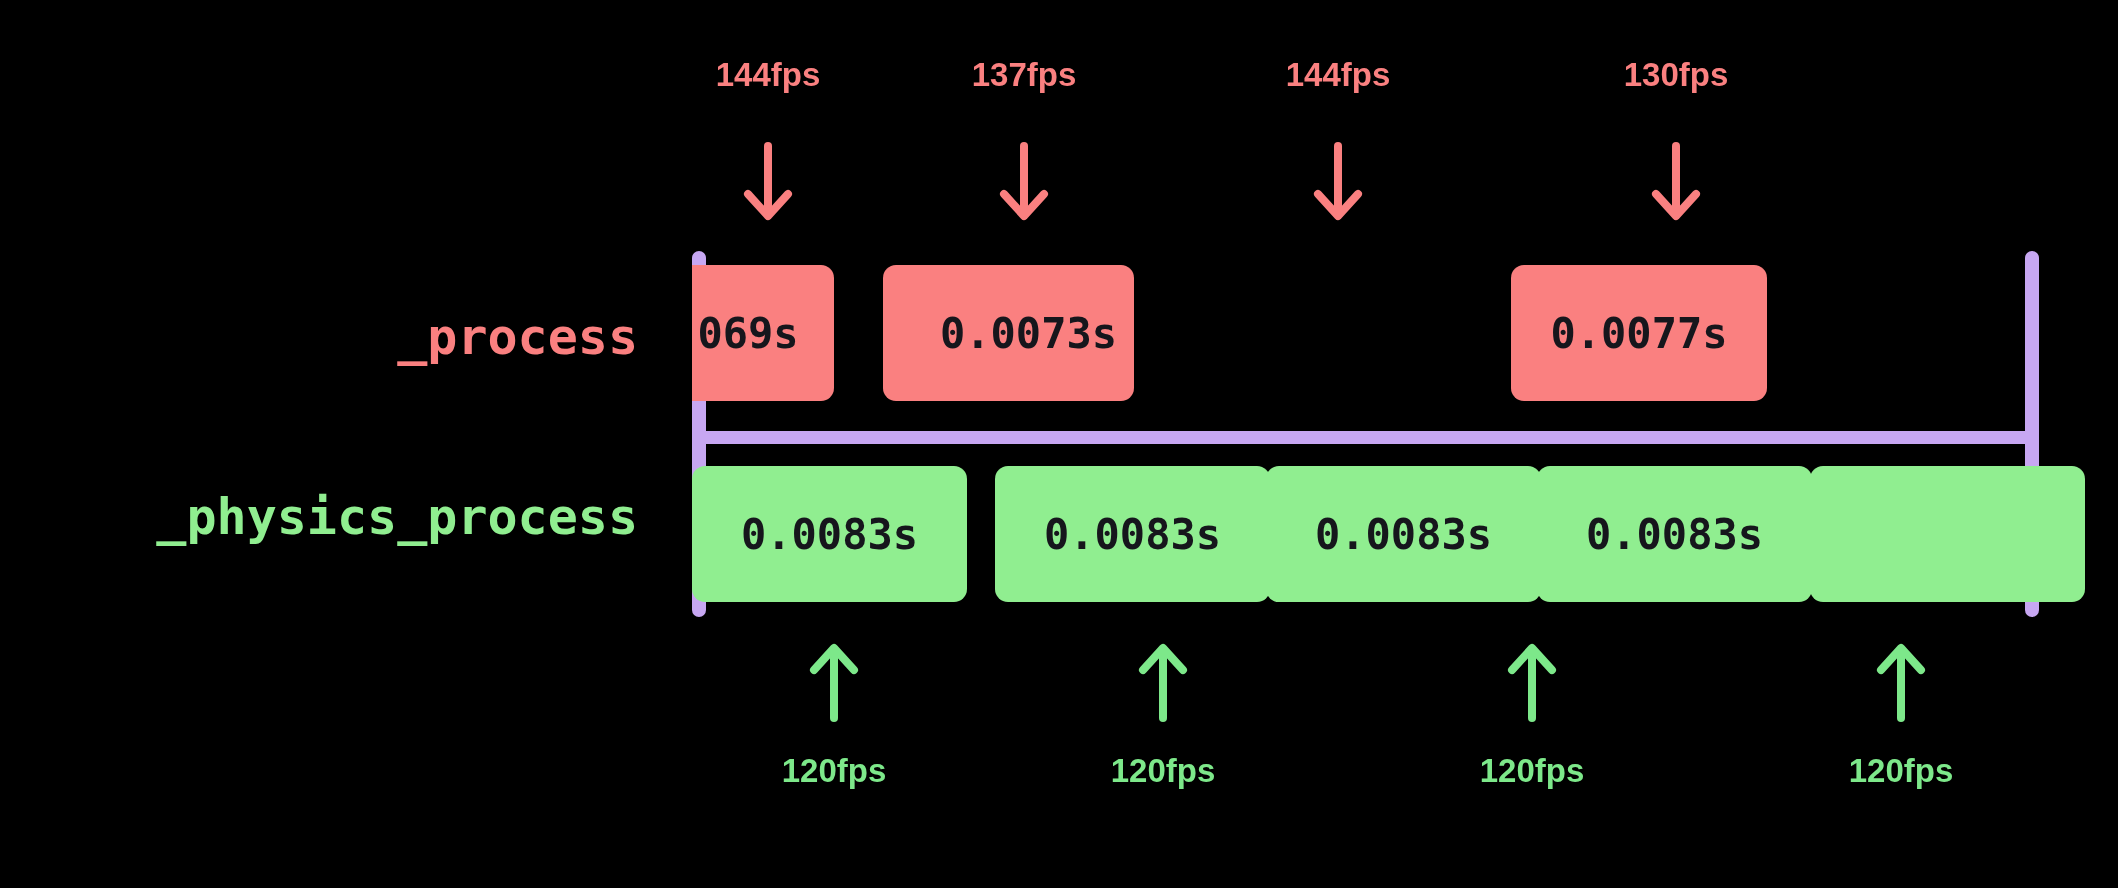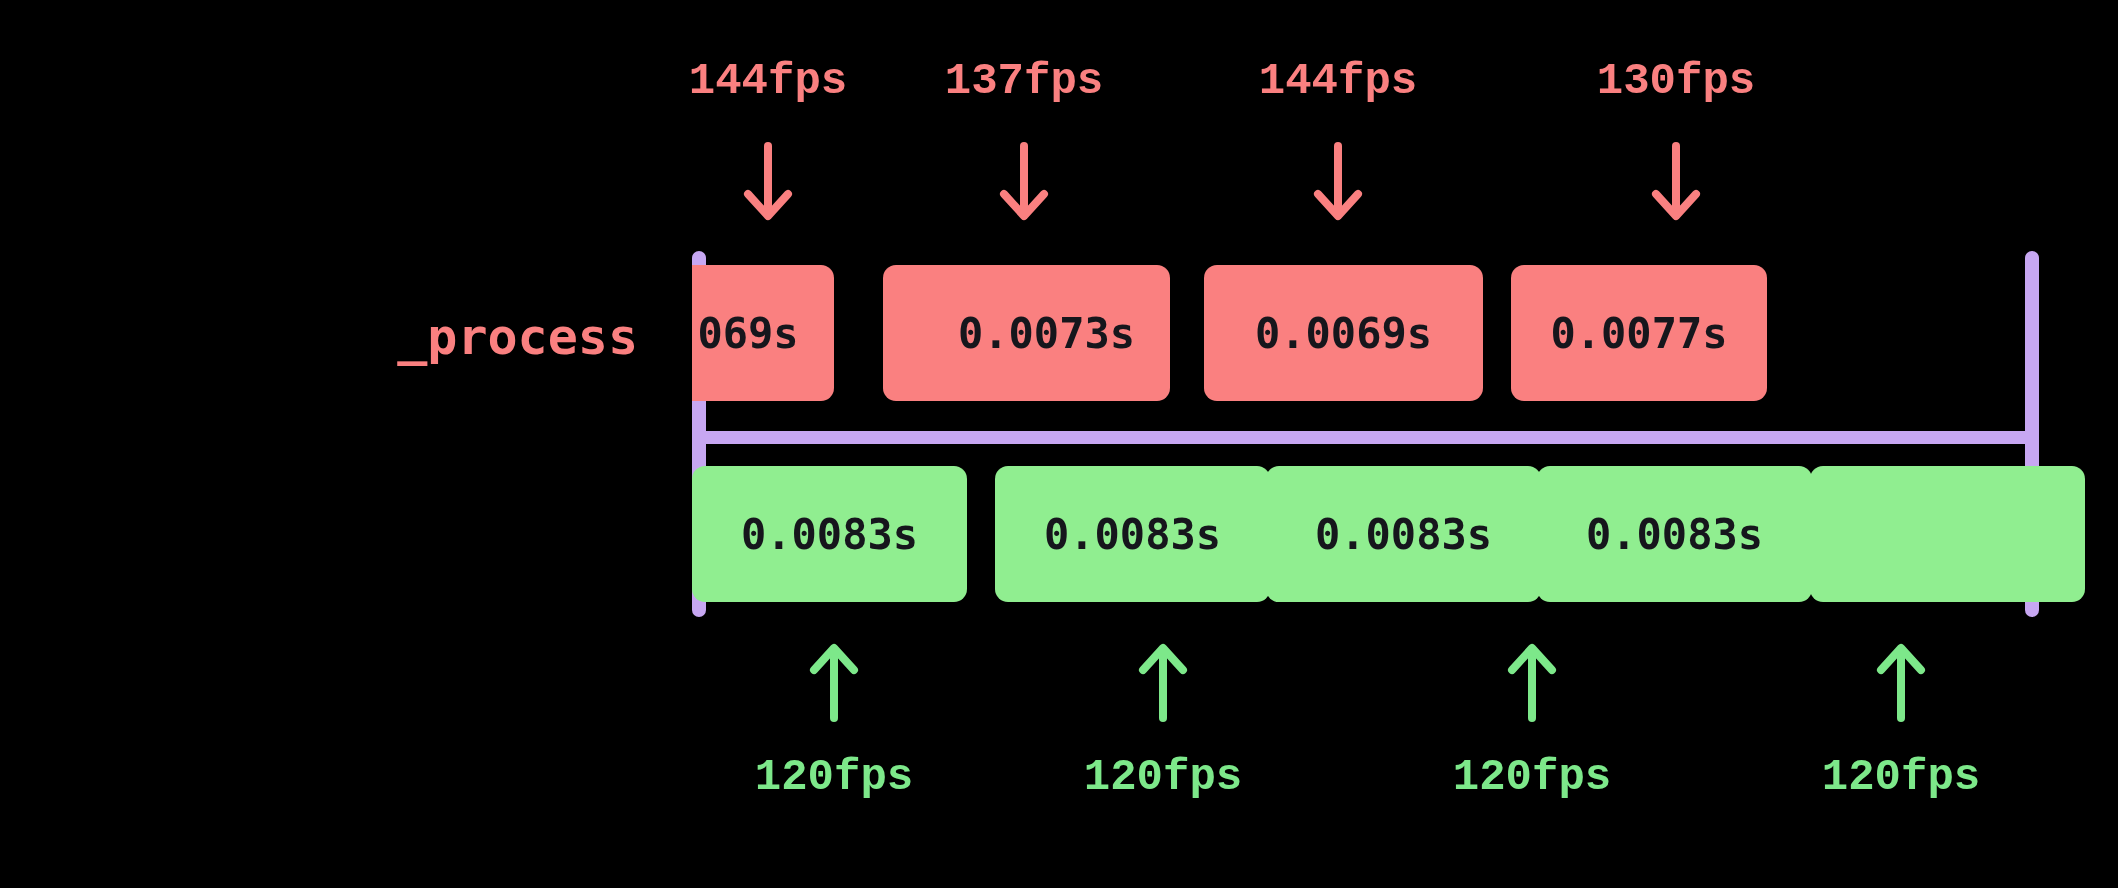--- a/index.html
+++ b/index.html
@@ -76,52 +76,52 @@
     font-size: 42px;
     white-space: nowrap;
     box-sizing: border-box;
   }
   .block.red   { background: #FA8080; }
   .block.green { background: #90EE90; }
 
   
   .annot {
     position: absolute;
-    font-family: Liberation Mono, monospace;
+    font-family: Liberation Sans, sans-serif;
     font-weight: bold;
-    font-size: 44px;
+    font-size: 33px;
     white-space: nowrap;
     transform: translateX(-50%);
   }
   .annot.top    { color: #FA8080; top: 56px; }
   .annot.bottom { color: #7DE88A; top: 752px; }
 
   .arrow {
     position: absolute;
     transform: translateX(-50%);
   }
   .arrow.down { top: 138px; }
   .arrow.up   { top: 640px; }
 </style>
 </head>
 <body>
 
 <div class="stage">
 
   <div class="row-label" id="label-process">_process</div>
 
+  <div class="row-label" id="label-physics-process">_physics_process</div>
 
   <div class="frame-bar" id="frame-left"></div>
   <div class="frame-bar" id="frame-right"></div>
   <div class="frame-bar" id="frame-divider"></div>
 
   <div class="block-row" id="row-process">
       <div class="block red" style="left: -30px; width: 172px;">069s</div>
-      <div class="block red" style="left: 191px; width: 287px; padding-left: 40px;">0.0073s</div>
-      <div class="block red" style="left: 512px; width: 279px;">0.0069s</div>
+      <div class="block red" style="left: 191px; width: 251px; padding-left: 40px;">0.0073s</div>
       <div class="block red" style="left: 819px; width: 256px;">0.0077s</div>
     </div>
 
   <div class="block-row" id="row-physics">
       <div class="block green" style="left: 0px; width: 275px;">0.0083s</div>
       <div class="block green" style="left: 303px; width: 275px;">0.0083s</div>
       <div class="block green" style="left: 574px; width: 275px;">0.0083s</div>
       <div class="block green" style="left: 845px; width: 275px;">0.0083s</div>
       <div class="block green" style="left: 1118px; width: 275px;"></div>
     </div>

